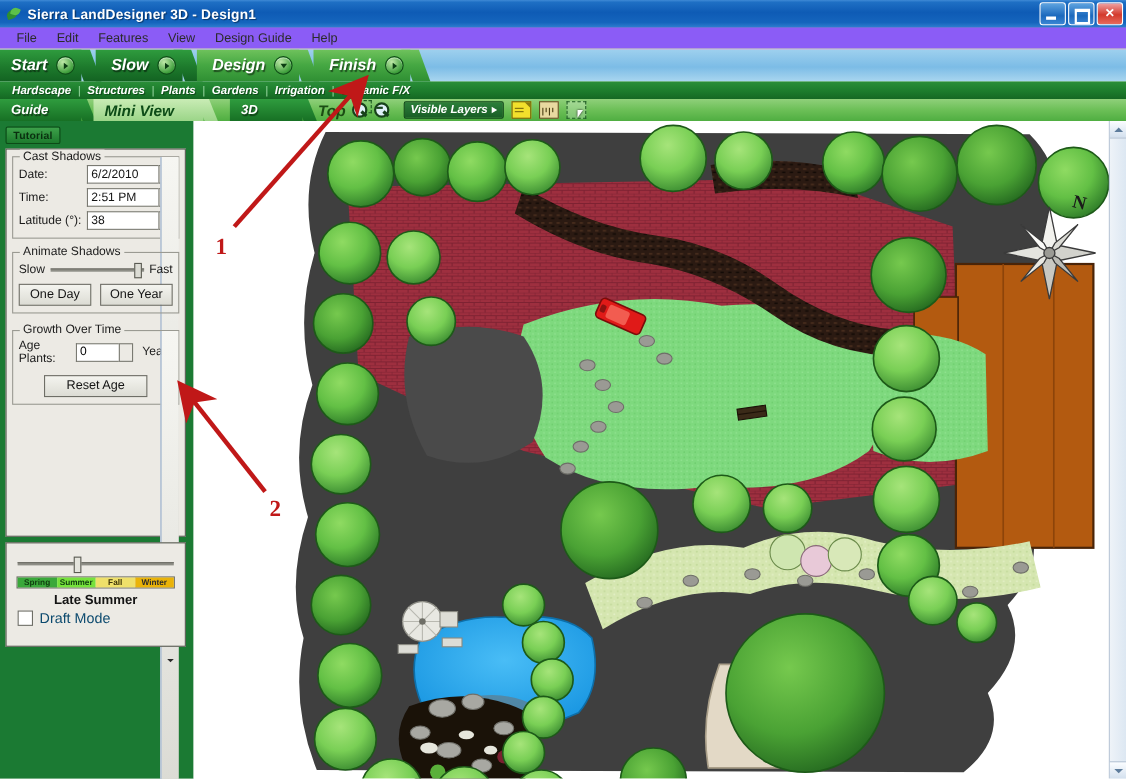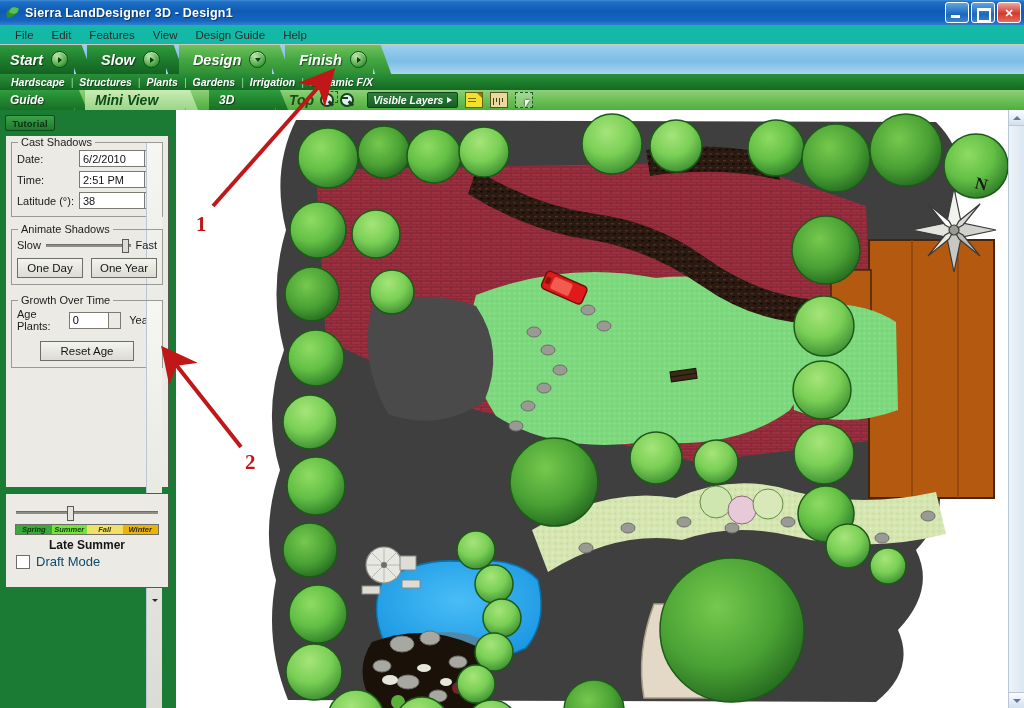--- a/index.html
+++ b/index.html
@@ -34,21 +34,21 @@
     position:relative;
   }
   .winbtn.close{background:linear-gradient(180deg,#f0a3a3,#d33a2c 55%,#e86a5c);}
   .winbtn .g{position:absolute;left:50%;top:50%;transform:translate(-50%,-50%);color:#fff;font-size:11px;font-weight:bold;line-height:1;}
   .winbtn .min-bar{position:absolute;left:5px;bottom:4px;width:9px;height:3px;background:#fff;}
   .winbtn .res-a{position:absolute;left:5px;top:5px;width:10px;height:9px;border:2px solid #fff;border-top-width:3px;}
 
   
   .menubar{
     position:absolute;left:0;top:25px;width:1024px;height:20px;
-    background:#14b8a6;border-bottom:1px solid #c9c9bf;
+    background:#8b5cf6;border-bottom:1px solid #c9c9bf;
     display:flex;align-items:center;padding-left:6px;box-sizing:border-box;text-align:center;
   }
   .menubar .mi{font-size:11.5px;color:#2b2b2b;padding:2px 9px;white-space:nowrap;}
 
   
   .navwrap{position:absolute;left:0;top:45px;width:1024px;height:65px;overflow:hidden;font-style:italic;}
   .navsky{
     position:absolute;left:0;top:0;width:1024px;height:29px;
     background:linear-gradient(180deg,#9ed0ee 0%,#7cbce6 55%,#a9d6ef 100%);
   }
@@ -192,21 +192,21 @@
   }
 
   .seasonpanel{
     position:absolute;left:5px;top:383px;width:164px;height:95px;
     background:#eceae4;border:1px solid #55584f;box-sizing:border-box;
   }
   .seastrack{position:relative;margin:12px 10px 0 10px;height:12px;}
   .seastrack .trk{position:absolute;left:0;right:0;top:5px;height:2px;background:#8e8e86;border-top:1px solid #6e6e66;}
   .seastrack .thumb{position:absolute;left:55px;top:0;width:5px;height:13px;background:#e4e4dc;border:1px solid #5a5a52;}
   .seasbar{
-    display:flex;margin:6px 9px 0 9px;height:11px;border:1px solid #6e6e66;box-sizing:border-box;font-style:italic;
+    display:flex;margin:6px 9px 0 9px;height:11px;border:1px solid #6e6e66;box-sizing:border-box;
   }
   .seasbar .sg{flex:1;display:flex;align-items:center;justify-content:center;font-size:7.5px;font-weight:bold;}
   .sg.spring{background:#3aa83a;color:#0f3d0f;}
   .sg.summer{background:#76e23c;color:#0f3d0f;}
   .sg.fall{background:#efe06a;color:#3d3408;}
   .sg.winter{background:#eab308;color:#2a2a2a;}
   .seaslabel{text-align:center;font-size:12px;color:#141414;margin-top:3px;font-weight:bold;}
   .draftrow{display:flex;align-items:center;margin:2px 0 0 10px;}
   .chk{width:12px;height:12px;background:#ffffff;border:1px solid #6e6e66;margin-right:6px;flex:0 0 auto;}
   .draftrow span{font-size:13px;color:#0c4a6e;}

